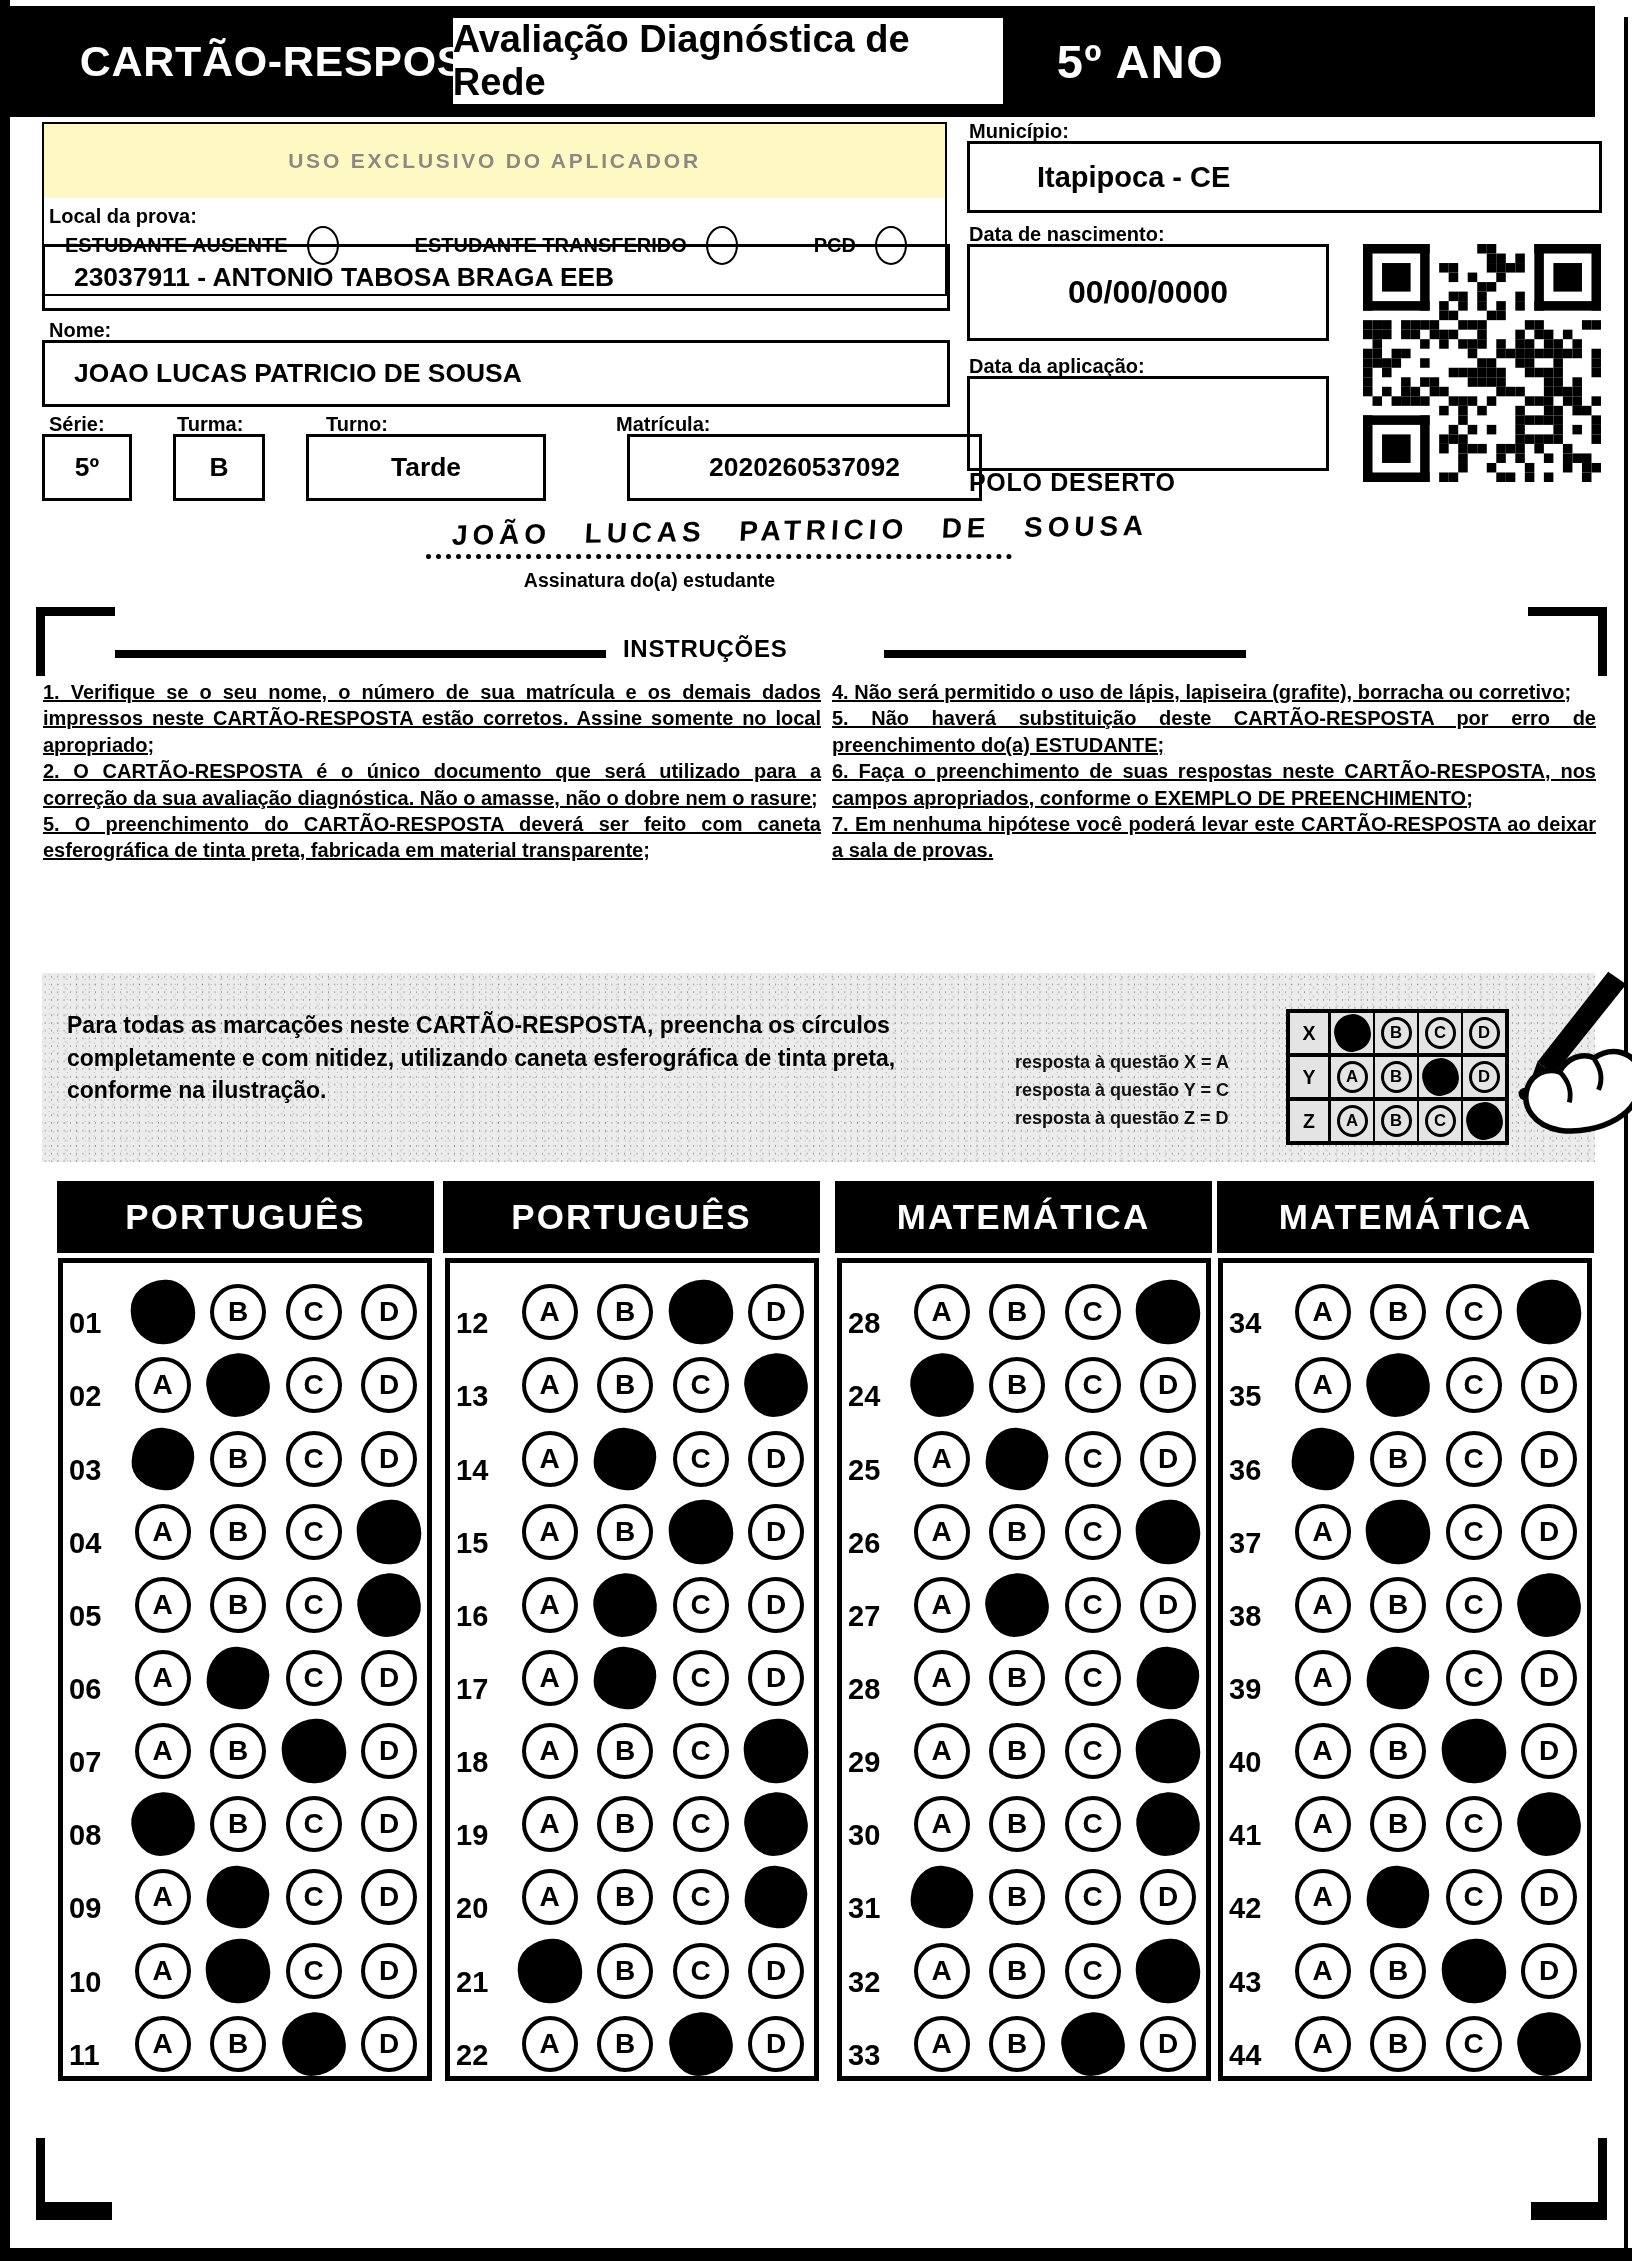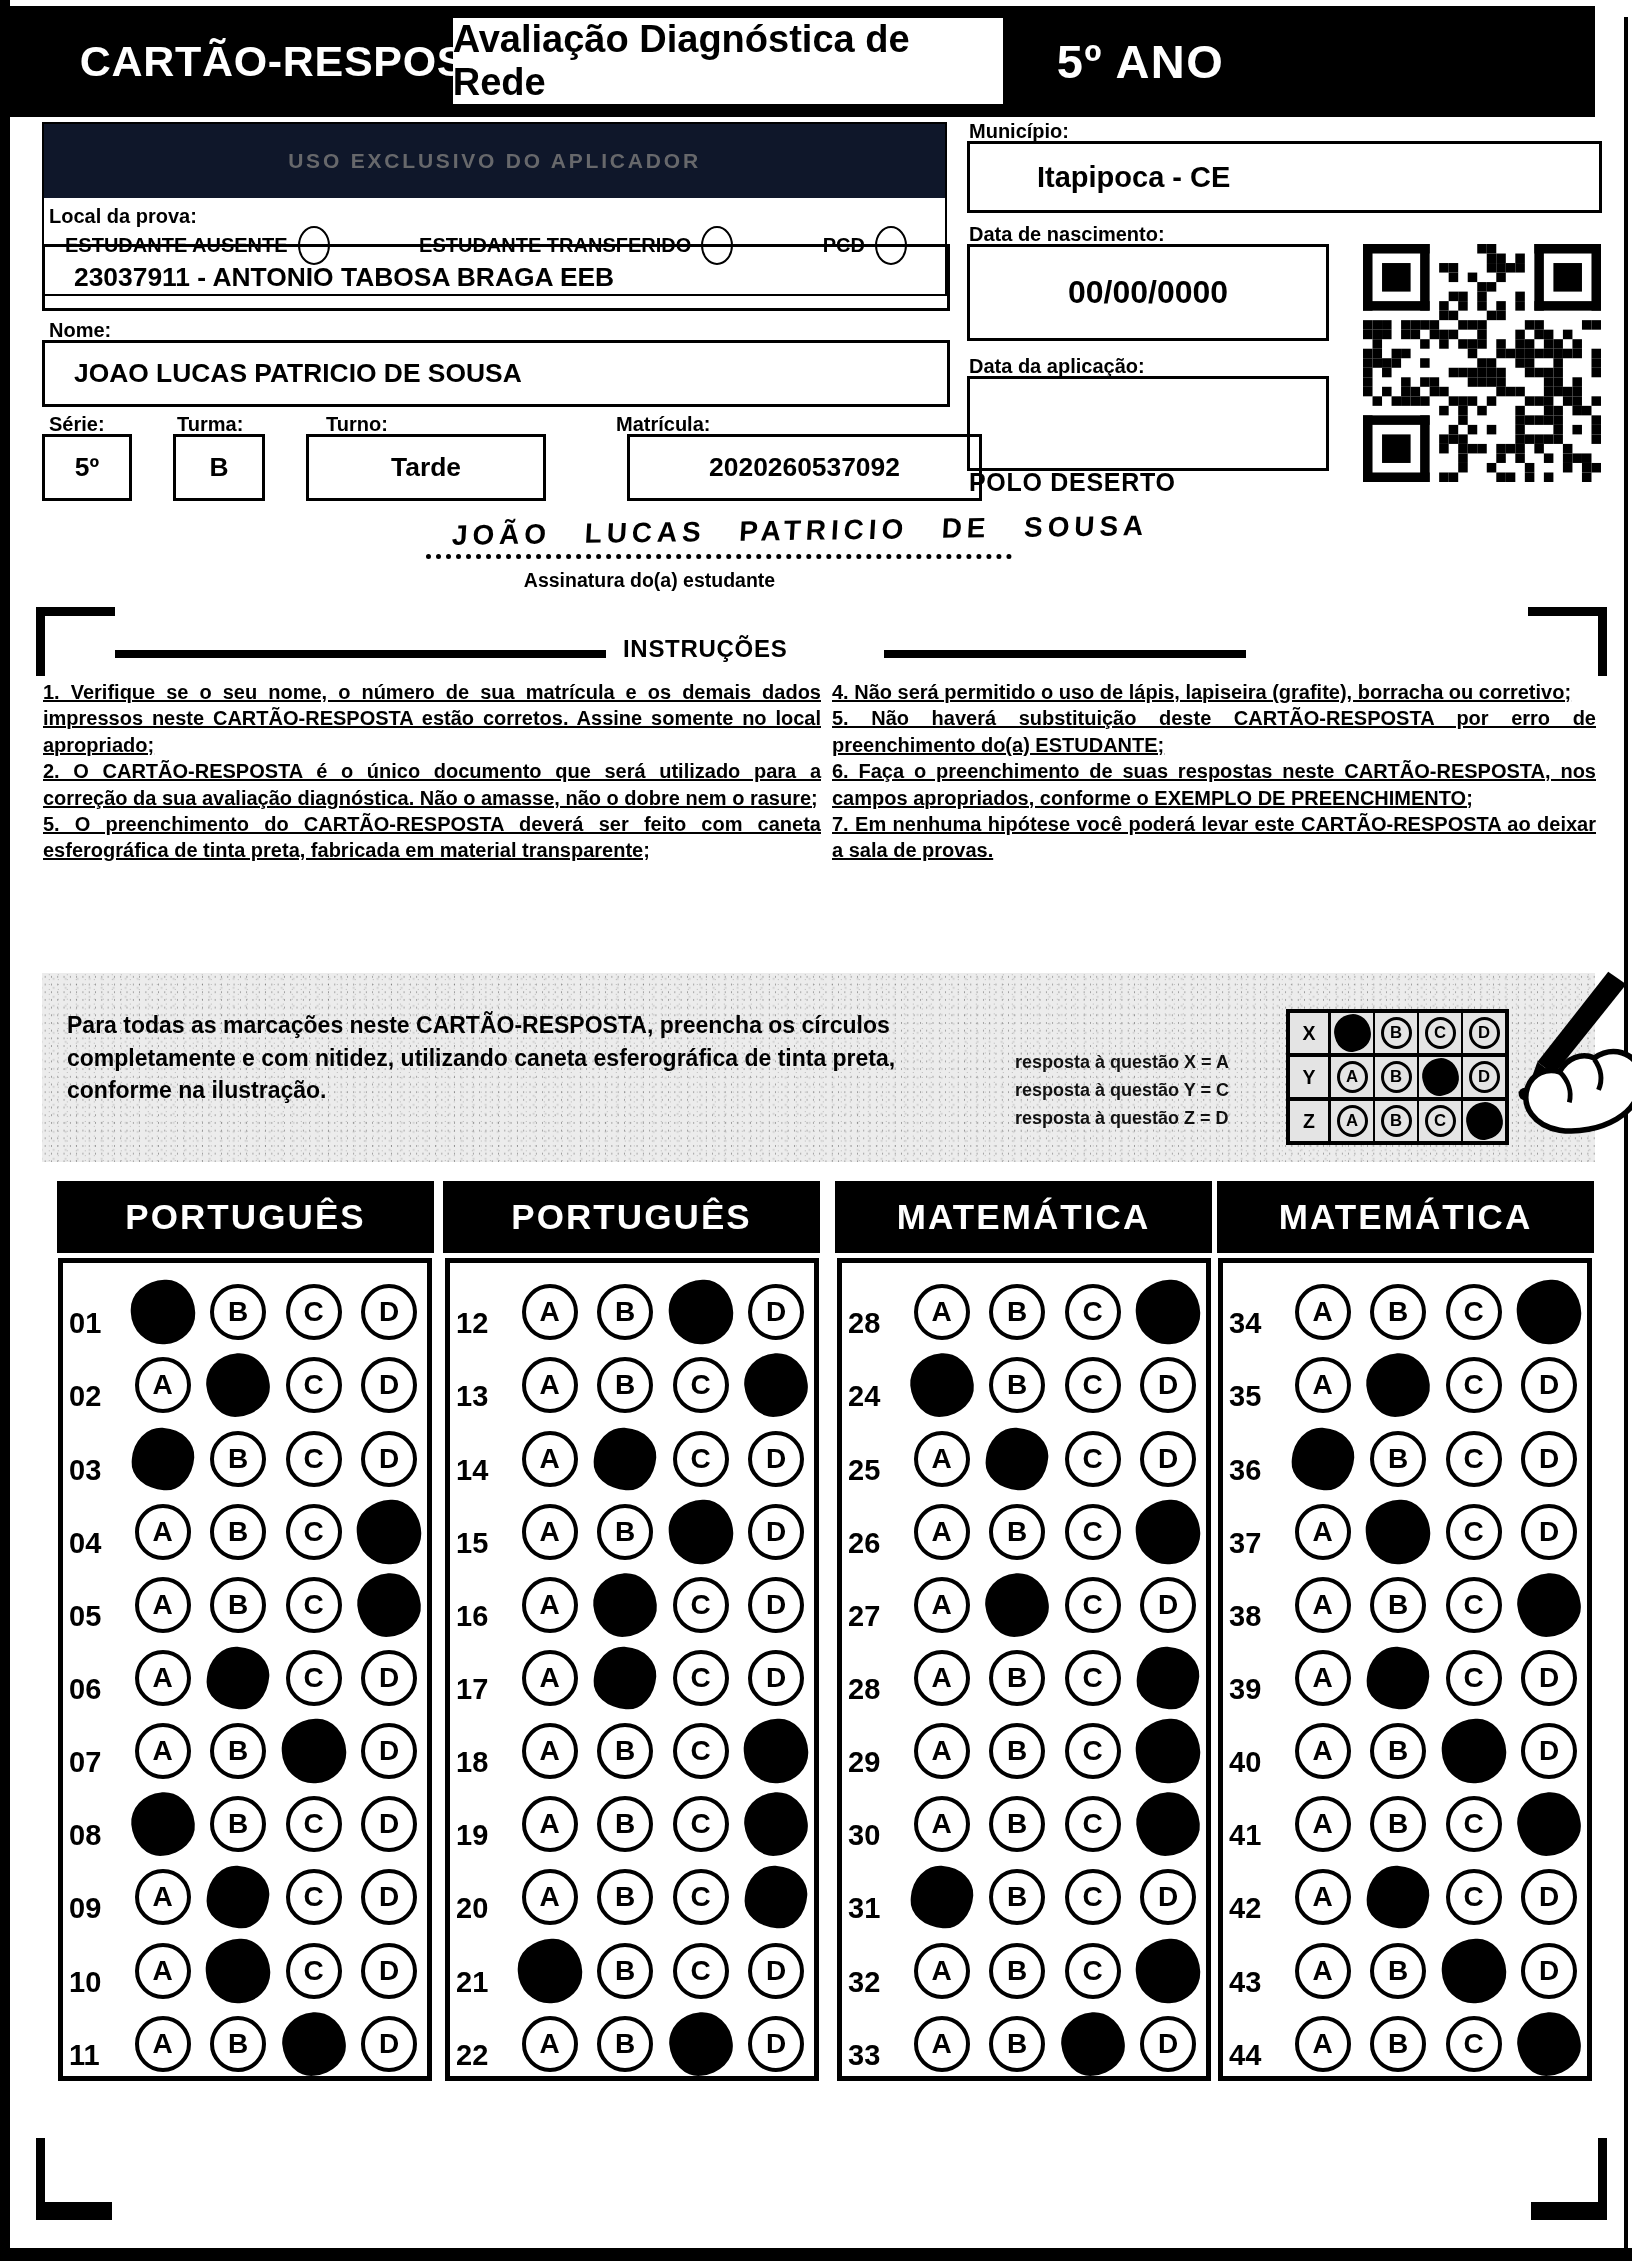--- a/index.html
+++ b/index.html
@@ -20,24 +20,24 @@
 
   
   .header{position:absolute;left:9.7px;top:5.6px;width:1585px;height:111px;background:#000;}
   .header-title{position:absolute;left:70px;top:0;height:111px;line-height:111px;color:#fff;font-size:43px;letter-spacing:0.7px;}
   .header-subtitle-box{position:absolute;left:443px;top:12.5px;width:550px;height:86px;background:#fff;display:flex;align-items:center;justify-content:center;}
   .header-subtitle-box span{font-size:38px;letter-spacing:0;}
   .header-grade{position:absolute;left:1047px;top:0;height:111px;line-height:111px;color:#fff;font-size:47px;letter-spacing:1.4px;}
 
   
   .aplicador{position:absolute;left:42px;top:122px;width:905px;height:174px;border:2.8px solid #000;box-sizing:border-box;}
-  .aplicador-bar{height:74px;background:#0f172a;display:flex;align-items:center;justify-content:center;}
+  .aplicador-bar{height:74px;background:#fef9c3;display:flex;align-items:center;justify-content:center;}
   .aplicador-bar span{color:#777;font-size:21px;letter-spacing:2.8px;opacity:.85;}
   .aplicador-row{height:95px;display:flex;align-items:center;justify-content:space-between;padding:0 38px 0 21px;}
-  .opt{display:flex;align-items:center;gap:10px;}
+  .opt{display:flex;align-items:center;gap:19px;}
   .opt .lbl{font-size:20px;}
   .circle{width:32px;height:39px;border:2.8px solid #000;border-radius:50%;display:inline-block;box-sizing:border-box;}
 
   
   .flabel{position:absolute;font-size:20px;}
   .fbox{position:absolute;border:3.5px solid #000;box-sizing:border-box;display:flex;align-items:center;}
   .fbox .val{font-size:26.4px;}
   .fbox.center{justify-content:center;}
 
   

